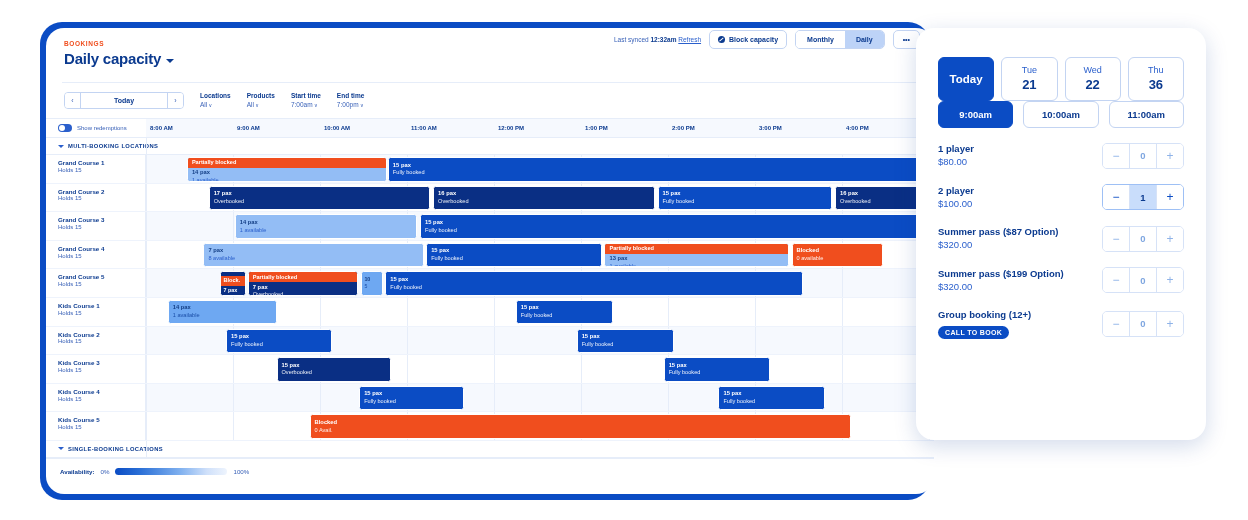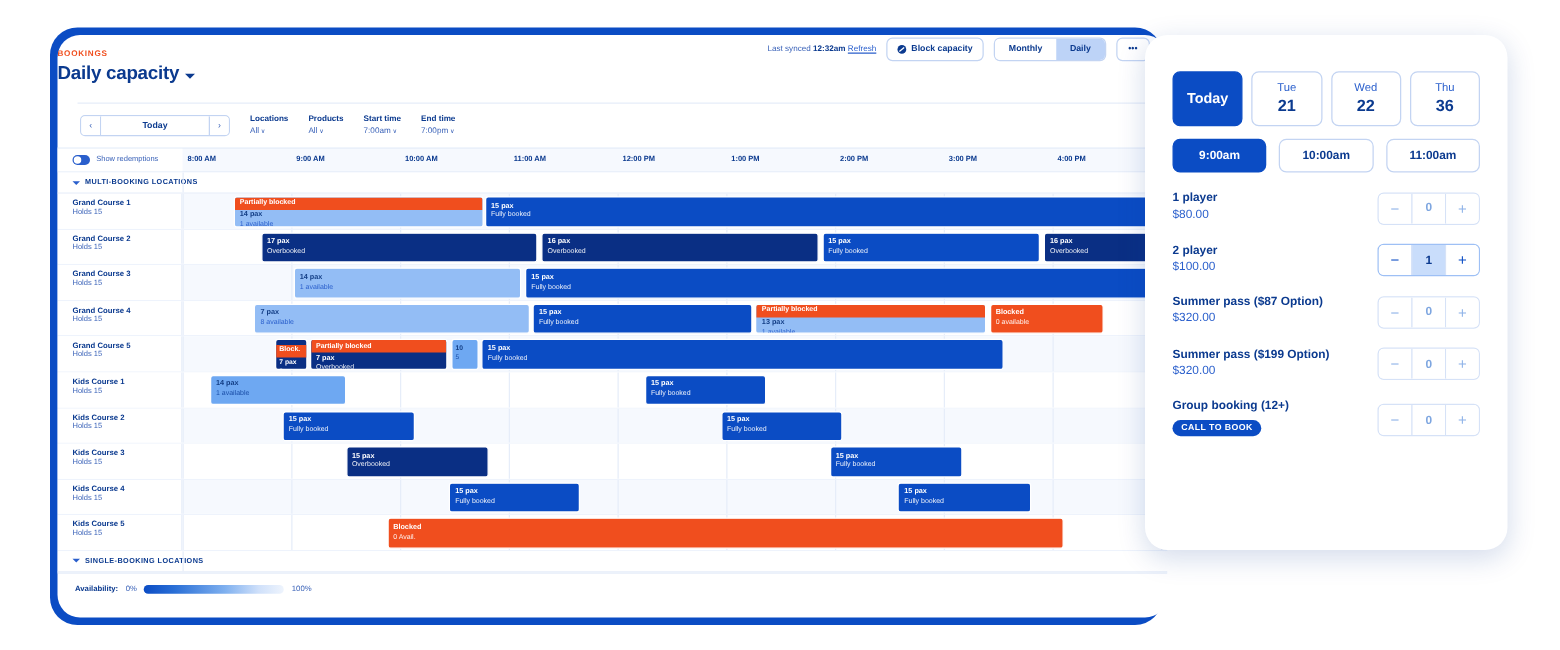--- a/index.html
+++ b/index.html
@@ -28,21 +28,21 @@
   .dash {
     position:absolute;
     left:46px; top:28px;
     width:888px; height:466px;
     background:#ffffff;
     border-radius:18px;
     overflow:hidden;
   }
 
   
-  .dash-head { position:relative; height:54px; padding:12px 0 0 0; }
+  .dash-head { position:relative; height:54px; padding:12px 0 0 18px; }
   .kicker {
     font-size:6.5px; font-weight:bold; letter-spacing:.09em;
     color:#f04e1e; text-transform:uppercase;
   }
   .title-row { display:flex; align-items:center; gap:5px; margin-top:3px; }
   .title { font-size:15px; font-weight:bold; color:#0b3a8f; letter-spacing:-.2px; }
   .caret-title {
     width:0;height:0;border-left:4px solid transparent;border-right:4px solid transparent;
     border-top:4.5px solid #0b3a8f; margin-top:4px;
   }
@@ -222,30 +222,30 @@
     flex:1; height:44px; border-radius:6px;
     border:1px solid #c3d4f2; background:#fff;
     display:flex; flex-direction:column; align-items:center; justify-content:center;
   }
   .dcard.on { background:#0b4cc4; border-color:#0b4cc4; }
   .dcard .dw { font-size:9px; color:#2a5fcc; line-height:1.3; }
   .dcard .dn { font-size:13px; font-weight:bold; color:#0b3a8f; line-height:1.25; }
   .dcard.on .dtoday { font-size:11.5px; font-weight:bold; color:#ffffff; }
 
   .w-title2 { font-size:14px; font-weight:bold; color:#0b3a8f; margin-top:18px; letter-spacing:-.2px; }
-  .times { display:flex; gap:10px; margin-top:10px; }
+  .times { display:flex; gap:10px; }
   .tcard {
     flex:1; height:27px; border-radius:6px;
     border:1px solid #c3d4f2; background:#fff;
     display:flex; align-items:center; justify-content:center;
     font-size:9.5px; font-weight:bold; color:#0b3a8f;
   }
   .tcard.on { background:#0b4cc4; border-color:#0b4cc4; color:#fff; }
 
-  .prow { display:flex; align-items:flex-end; justify-content:space-between; margin-top:14px; }
+  .prow { display:flex; align-items:center; justify-content:space-between; margin-top:14px; }
   .pleft .pname { font-size:9.5px; font-weight:bold; color:#0b3a8f; line-height:1.4; }
   .pleft .pprice { font-size:9.5px; color:#2a5fcc; line-height:1.5; }
   .callbtn {
     display:inline-block; margin-top:3px;
     background:#0b4cc4; color:#fff; border-radius:10px;
     font-size:7px; font-weight:bold; letter-spacing:.05em;
     padding:3px 7px;
   }
 
   .stepper { display:flex; border:1px solid #d6e2f7; border-radius:5px; overflow:hidden; height:26px; }

